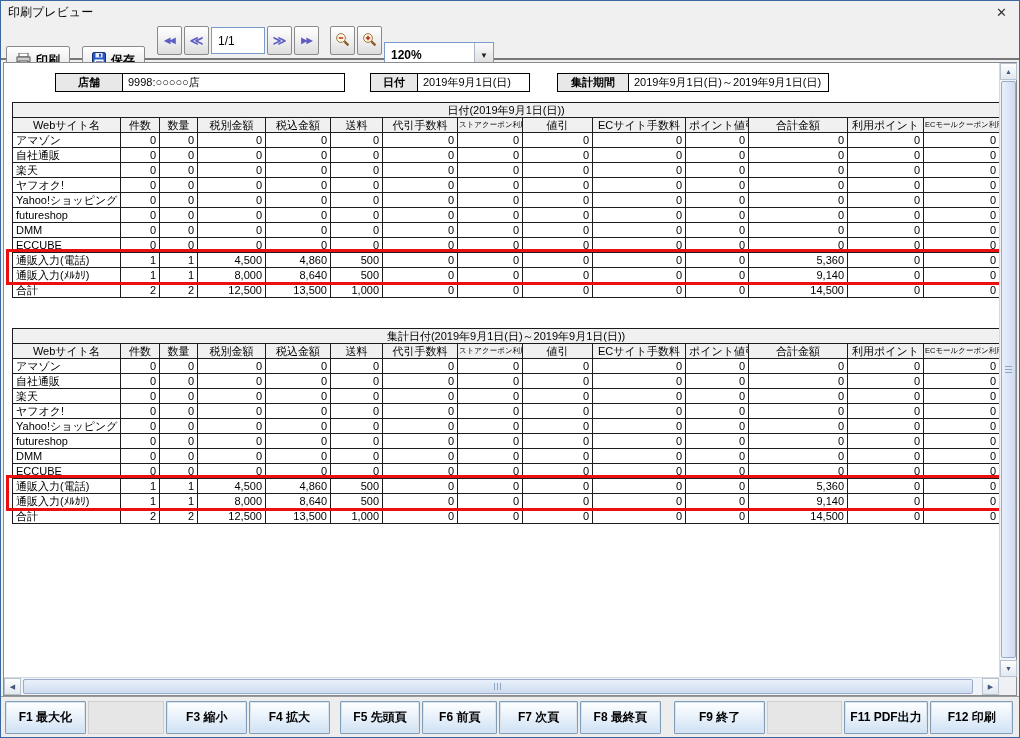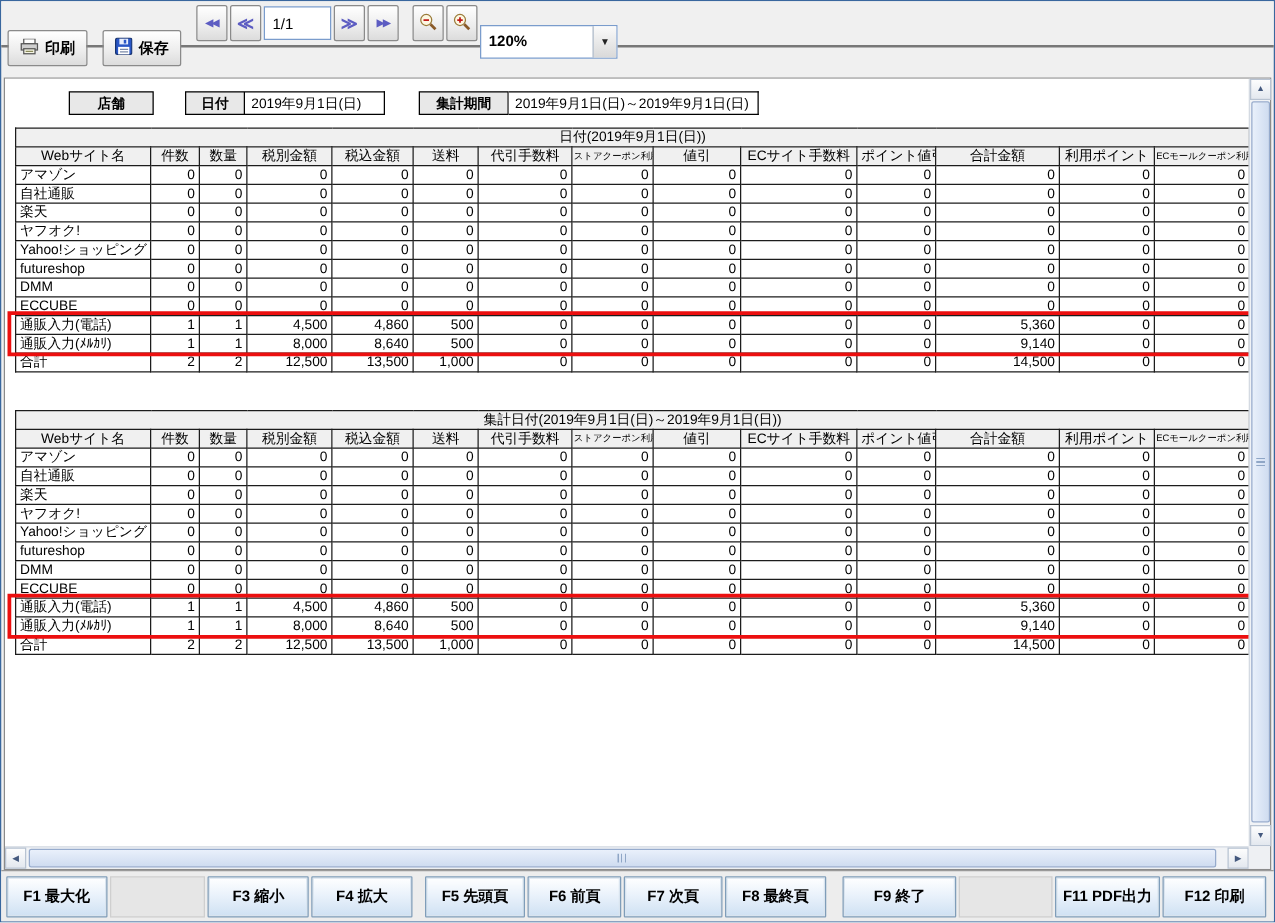--- a/index.html
+++ b/index.html
@@ -89,20 +89,24 @@
     box-shadow:0 0 0 1px #d9e4ef inset;
   }
   .fblank { height:33px; margin-right:2px; background:#e6e6e6; border:1px solid #cfcfcf; }
   .fgap { height:33px; }
 </style>
 </head>
 <body>
 
 <div class="window">
 
+  <div class="titlebar">
+    <span class="wtitle">印刷プレビュー</span>
+    <span class="close-x">✕</span>
+  </div>
 
   <div class="toolbar">
     <button class="tbtn">
       <span><svg width="15" height="13" viewBox="0 0 15 13">
             <rect x="3" y="0" width="9" height="4" fill="#fff" stroke="#555"></rect>
             <rect x="1" y="4" width="13" height="5" fill="#cfcfcf" stroke="#555"></rect>
             <rect x="3" y="8" width="9" height="4" fill="#f6f6e6" stroke="#555"></rect>
             <line x1="4.5" y1="10" x2="10.5" y2="10" stroke="#8a8a5a"></line>
           </svg></span>
       <span>印刷</span>
@@ -155,20 +159,21 @@
     </div>
   </div>
 
   <div class="preview">
     <div class="page">
 
 
       <div class="fields">
         <div class="fgroup">
           <span class="flabel w-store-l">店舗</span>
+          <span class="fvalue w-store-v">9998:○○○○○店</span>
         </div>
         <div class="fgroup g2">
           <span class="flabel w-date-l">日付</span>
           <span class="fvalue w-date-v">2019年9月1日(日)</span>
         </div>
         <div class="fgroup g3">
           <span class="flabel w-per-l">集計期間</span>
           <span class="fvalue w-per-v">2019年9月1日(日)～2019年9月1日(日)</span>
         </div>
       </div>

